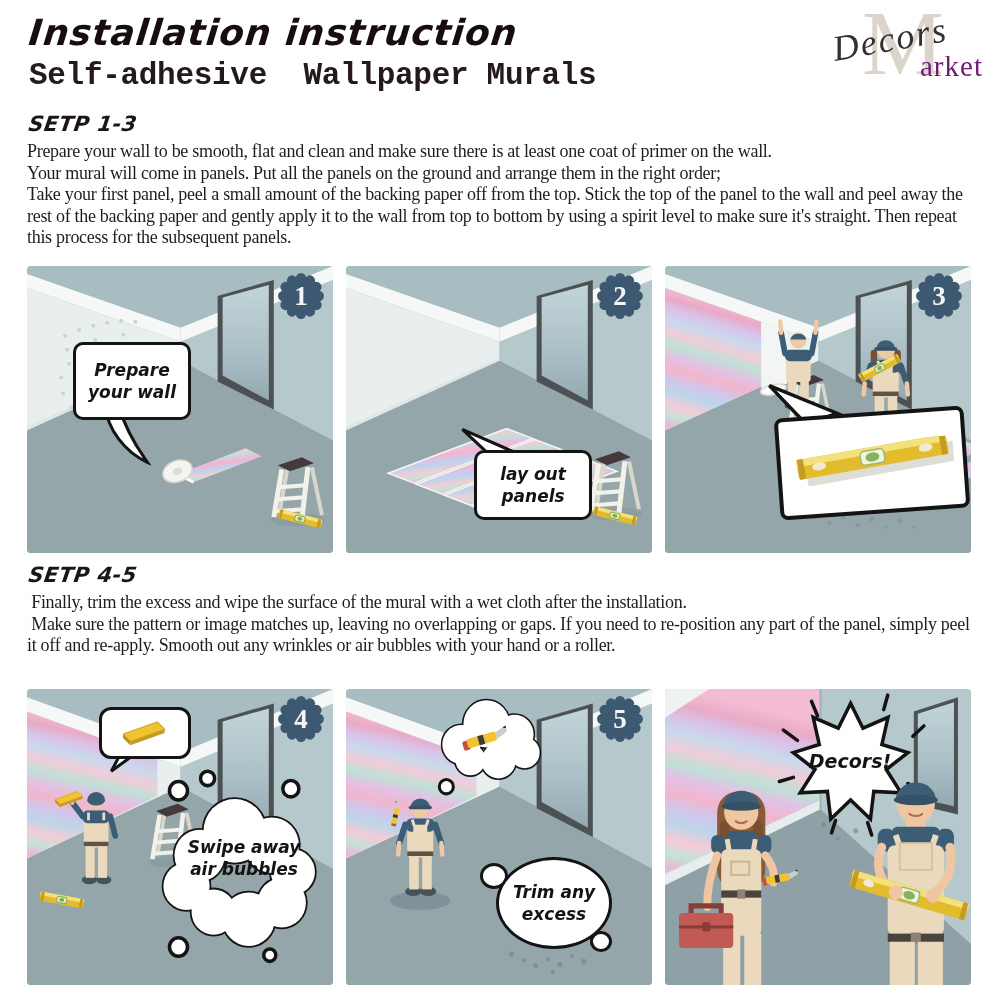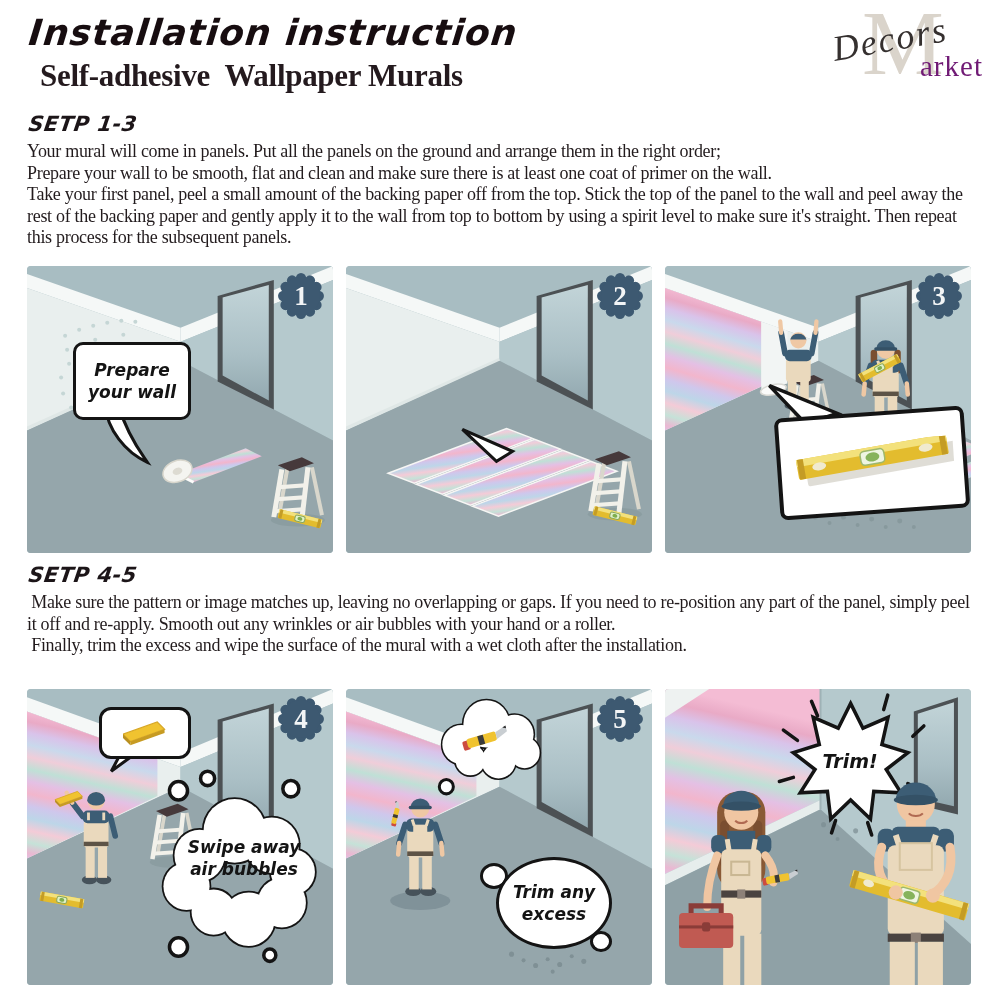--- a/index.html
+++ b/index.html
@@ -2,21 +2,21 @@
 <html><head>
 <meta charset="utf-8">
 <style>
   html,body{margin:0;padding:0;background:#ffffff;}
   #page{position:relative;width:1000px;height:1000px;background:#ffffff;overflow:hidden;
         font-family:"Liberation Serif",serif;color:#201a1c;}
   
   .title{position:absolute;left:27px;top:12px;font-family:"DejaVu Sans",sans-serif;
          font-style:italic;font-weight:800;font-size:36px;letter-spacing:1px;color:#170d10;
          transform:skewX(-6deg);transform-origin:left bottom;white-space:pre;}
-  .subtitle{position:absolute;left:40px;top:58px;font-family:Liberation Serif, serif;
+  .subtitle{position:absolute;left:29px;top:58px;font-family:Liberation Mono, monospace;
          font-weight:700;font-size:31px;letter-spacing:-0.3px;color:#241a1e;white-space:pre;}
   .logo{position:absolute;left:836px;top:4px;width:158px;height:92px;}
   .logo .m{position:absolute;left:26px;top:-14px;font-size:92px;font-family:"Liberation Serif",serif;
          color:#dad4cb;font-weight:400;}
   .logo .arket{position:absolute;left:84px;top:46px;font-size:29px;font-family:"Liberation Serif",serif;
          color:#701a75;letter-spacing:1px;}
   .logo .decors{position:absolute;left:-4px;top:14px;font-size:36px;font-family:"Liberation Serif",serif;
          font-style:italic;color:#35302f;transform:rotate(-10deg);letter-spacing:2px;}
   
   .sec-heading{position:absolute;left:27px;font-family:"DejaVu Sans",sans-serif;font-style:italic;
@@ -209,22 +209,22 @@
   <div class="title">Installation instruction</div>
   <div class="subtitle">Self-adhesive  Wallpaper Murals</div>
   <div class="logo">
     <span class="m">M</span>
     <span class="arket">arket</span>
     <span class="decors">Decors</span>
   </div>
 
   <div class="sec-heading" style="top:112px">SETP 1-3</div>
   <div class="paragraphs" style="top:141px">
+    <div>Prepare your wall to be smooth, flat and clean and make sure there is at least one coat of primer on the wall.</div>
     <div>Your mural will come in panels. Put all the panels on the ground and arrange them in the right order;</div>
-    <div>Prepare your wall to be smooth, flat and clean and make sure there is at least one coat of primer on the wall.</div>
     <div>Take your first panel, peel a small amount of the backing paper off from the top. Stick the top of the panel to the wall and peel away the rest of the backing paper and gently apply it to the wall from top to bottom by using a spirit level to make sure it's straight. Then repeat this process for the subsequent panels.</div>
   </div>
 
   <div class="row row1" style="top:266px">
 
     <div class="panel">
       <svg class="scene" viewBox="0 0 305 288" preserveAspectRatio="none">
         <rect x="0" y="0" width="305" height="288" fill="#a8bdc2"></rect>
         <polygon points="0,8 153,62 153,76 0,22" fill="#f5f8f7"></polygon>
         <polygon points="153,62 305,0 305,14 153,76" fill="#f5f8f7"></polygon>
@@ -287,20 +287,22 @@
         <g stroke="#f6f6f4" stroke-width="1.5">
           <polygon points="42,208 160,163 186,173 68,218" fill="url(#wpgS)"></polygon>
           <polygon points="70,219 188,174 214,184 96,229" fill="url(#wpgS)"></polygon>
           <polygon points="98,230 216,185 242,195 124,240" fill="url(#wpgS)"></polygon>
           <polygon points="126,241 244,196 270,206 152,251" fill="url(#wpgS)"></polygon>
         </g>
         <use href="#ladder" width="62" height="75" x="0" y="0" transform="translate(234,182)"></use>
         <use href="#level" width="44" height="12" x="0" y="0" transform="translate(248,240) rotate(14)"></use>
         <path d="M150,196 L116,164 L166,186 Z" fill="#ffffff" stroke="#141414" stroke-width="3"></path>
       </svg>
+      <div class="bubble" style="left:128px;top:184px;width:112px;height:64px">lay out
+panels</div>
       <div class="badge">
         <svg viewBox="-30 -30 60 60">
             <use href="#badge" width="60" height="60" x="-30" y="-30"></use>
           </svg>
         <div class="badge-num">2</div>
       </div>
     </div>
 
     <div class="panel">
       <svg class="scene" viewBox="0 0 305 288" preserveAspectRatio="none">
@@ -353,22 +355,22 @@
         <svg viewBox="-30 -30 60 60">
             <use href="#badge" width="60" height="60" x="-30" y="-30"></use>
           </svg>
         <div class="badge-num">3</div>
       </div>
     </div>
   </div>
 
   <div class="sec-heading" style="top:563px">SETP 4-5</div>
   <div class="paragraphs" style="top:592px">
+    <div> Finally, trim the excess and wipe the surface of the mural with a wet cloth after the installation.</div>
     <div> Make sure the pattern or image matches up, leaving no overlapping or gaps. If you need to re-position any part of the panel, simply peel it off and re-apply. Smooth out any wrinkles or air bubbles with your hand or a roller.</div>
-    <div> Finally, trim the excess and wipe the surface of the mural with a wet cloth after the installation.</div>
   </div>
 
   <div class="row row2" style="top:689px">
 
     <div class="panel">
       <svg class="scene" viewBox="0 0 305 288" preserveAspectRatio="none">
         <rect x="0" y="0" width="305" height="288" fill="#a8bdc2"></rect>
         <polygon points="0,8 153,62 153,76 0,22" fill="#f5f8f7"></polygon>
         <polygon points="153,62 305,0 305,14 153,76" fill="#f5f8f7"></polygon>
         <polygon points="0,22 153,76 153,95 0,165" fill="#e9efee"></polygon>
@@ -560,16 +562,16 @@
             <ellipse cx="18" cy="8.5" rx="5.5" ry="3.5" fill="#f0ead0"></ellipse>
           </g>
           <circle cx="230" cy="198" r="7" fill="#f0c6a2"></circle>
           <circle cx="267" cy="201" r="7" fill="#f0c6a2"></circle>
           <rect x="222" y="238" width="56" height="8" fill="#4a4340"></rect>
           <rect x="245" y="237" width="10" height="10" fill="#8d8178"></rect>
           <rect x="224" y="246" width="25" height="42" fill="#ead9bd"></rect>
           <rect x="252" y="246" width="25" height="42" fill="#ead9bd"></rect>
         </g>
       </svg>
-      <div class="bubble noborder" style="left:146px;top:48px;width:78px;height:48px;font-size:19px">Trim!</div>
+      <div class="bubble noborder" style="left:146px;top:48px;width:78px;height:48px;font-size:19px">Decors!</div>
     </div>
   </div>
 </div>
 
 </body></html>

